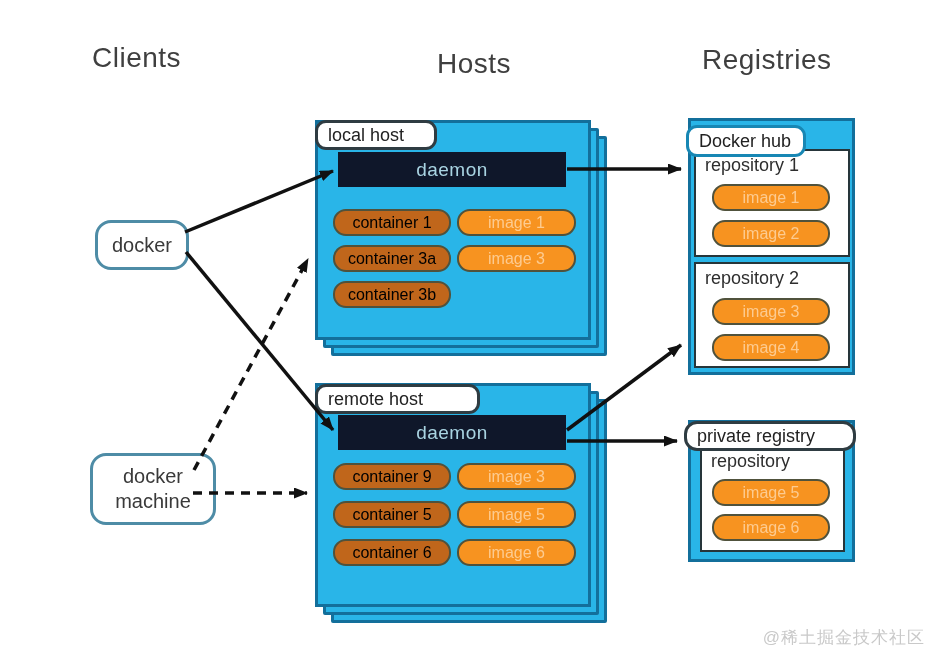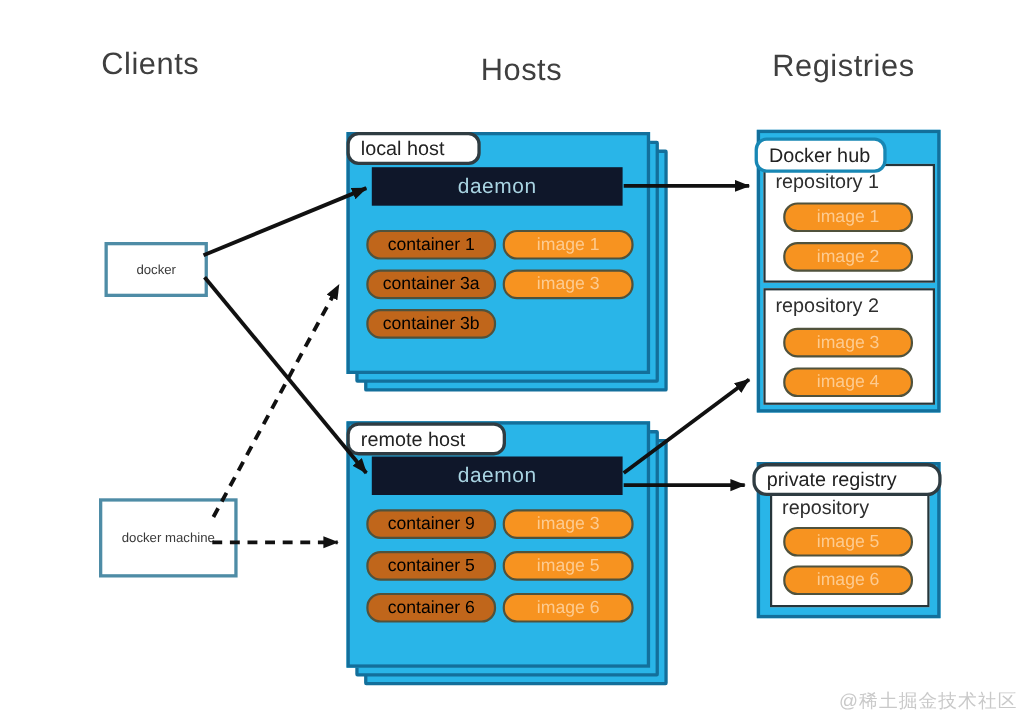--- a/index.html
+++ b/index.html
@@ -5,23 +5,23 @@
   html,body{margin:0;padding:0;background:#ffffff;}
   #stage{
     position:relative;width:938px;height:657px;background:#ffffff;overflow:hidden;
     font-family:"Liberation Sans",sans-serif;
   }
   .col-header{
     position:absolute;font-size:28px;color:#3f3f3f;letter-spacing:.5px;
   }
   
   .client-box{
-    position:absolute;background:#fff;border:3px solid #4e8ca6;border-radius:0;
+    position:absolute;background:#fff;border:3px solid #4e8ca6;border-radius:16px;
     display:flex;align-items:center;justify-content:center;text-align:center;
-    font-size:12px;color:#3a3a3a;line-height:1.25;z-index:3;
+    font-size:20px;color:#3a3a3a;line-height:1.25;z-index:3;
   }
   
   .stack-layer{
     position:absolute;background:#29b5e8;border:3px solid #136f9b;border-radius:2px;z-index:1;box-sizing:border-box;
   }
   .host-box{
     position:absolute;background:#29b5e8;border:3px solid #136f9b;z-index:2;box-sizing:border-box;
   }
   .tag-label{
     position:absolute;background:#fff;border:3px solid #2f3c42;border-radius:11px;
@@ -70,21 +70,21 @@
   <div class="daemon-bar" style="left:338px;top:152px;width:228px;height:35px;">daemon</div>
   <div class="pill container" style="left:333px;top:209px;width:118px;height:27px;">container 1</div>
   <div class="pill container" style="left:333px;top:245px;width:118px;height:27px;">container 3a</div>
   <div class="pill container" style="left:333px;top:281px;width:118px;height:27px;">container 3b</div>
   <div class="pill image" style="left:457px;top:209px;width:119px;height:27px;">image 1</div>
   <div class="pill image" style="left:457px;top:245px;width:119px;height:27px;">image 3</div>
 
   <div class="stack-layer" style="left:331px;top:399px;width:276px;height:224px;"></div>
   <div class="stack-layer" style="left:323px;top:391px;width:276px;height:224px;"></div>
   <div class="host-box" style="left:315px;top:383px;width:276px;height:224px;"></div>
-  <div class="tag-label" style="left:315px;top:372px;width:145px;height:30px;">remote host</div>
+  <div class="tag-label" style="left:315px;top:372px;width:165px;height:30px;">remote host</div>
   <div class="daemon-bar" style="left:338px;top:415px;width:228px;height:35px;">daemon</div>
   <div class="pill container" style="left:333px;top:463px;width:118px;height:27px;">container 9</div>
   <div class="pill container" style="left:333px;top:501px;width:118px;height:27px;">container 5</div>
   <div class="pill container" style="left:333px;top:539px;width:118px;height:27px;">container 6</div>
   <div class="pill image" style="left:457px;top:463px;width:119px;height:27px;">image 3</div>
   <div class="pill image" style="left:457px;top:501px;width:119px;height:27px;">image 5</div>
   <div class="pill image" style="left:457px;top:539px;width:119px;height:27px;">image 6</div>
 
   <div class="host-box" style="left:688px;top:118px;width:167px;height:257px;"></div>
   <div class="tag-label cyan" style="left:686px;top:113px;width:120px;height:32px;">Docker hub</div>

